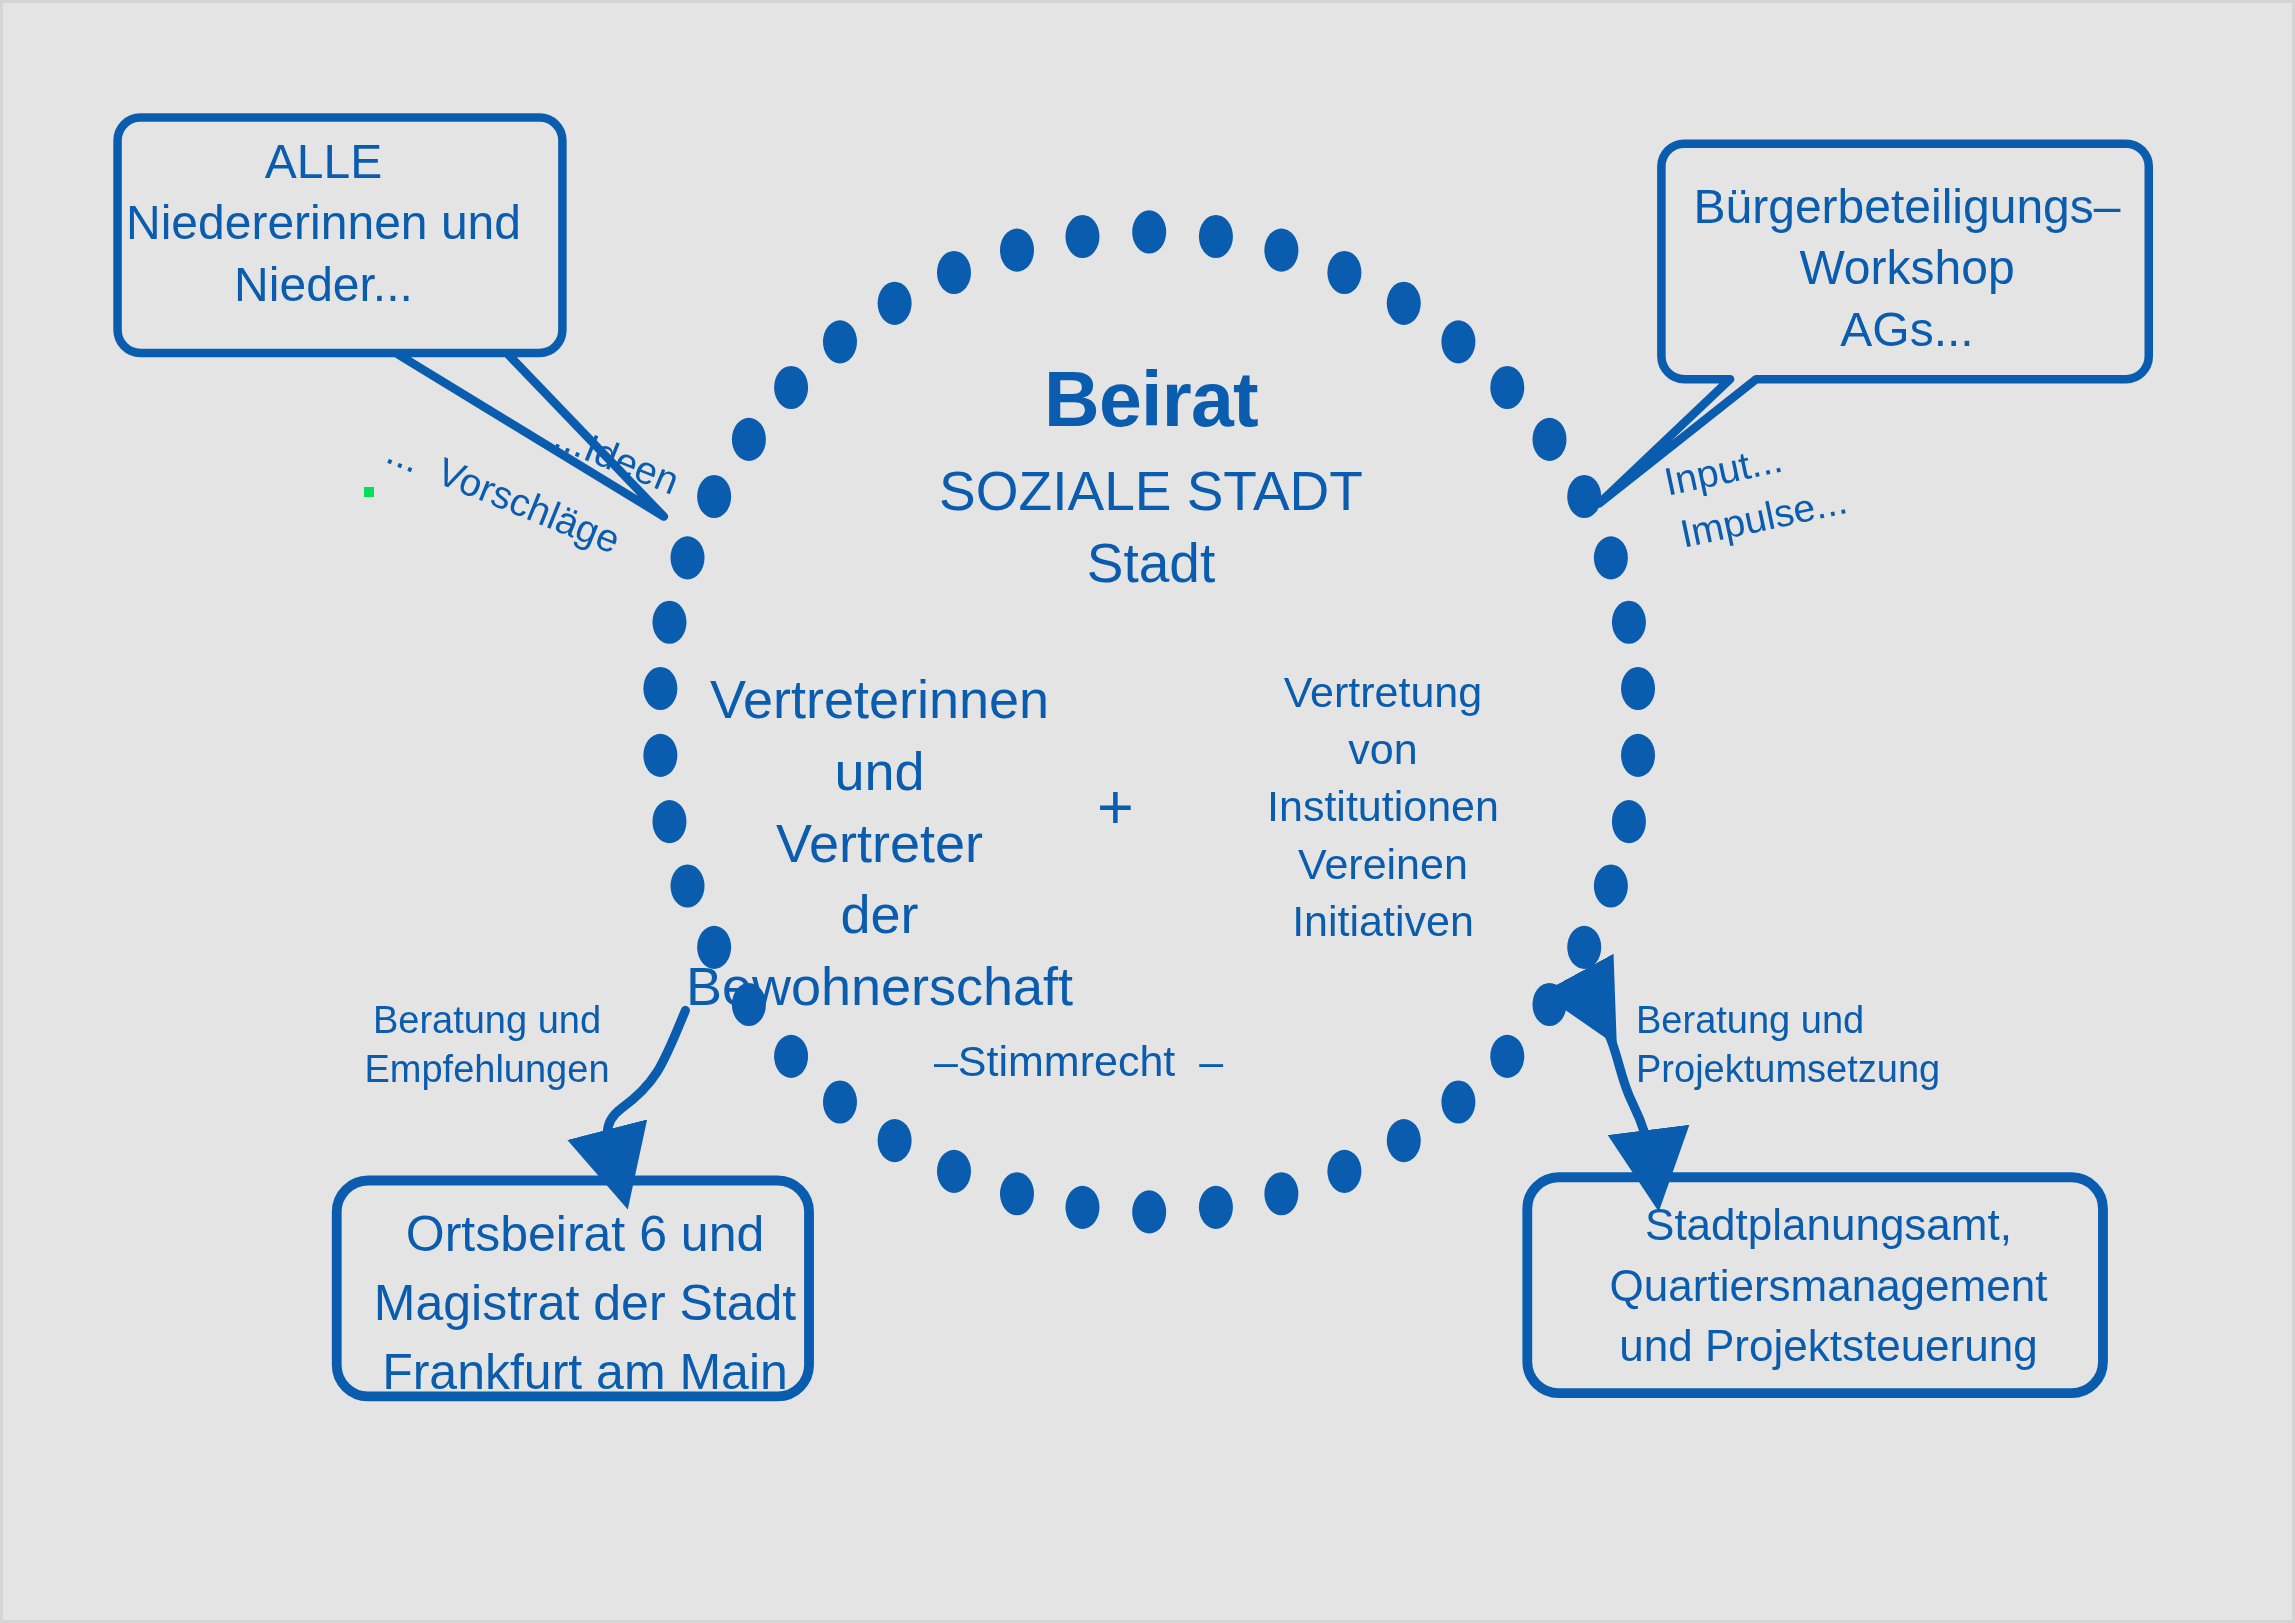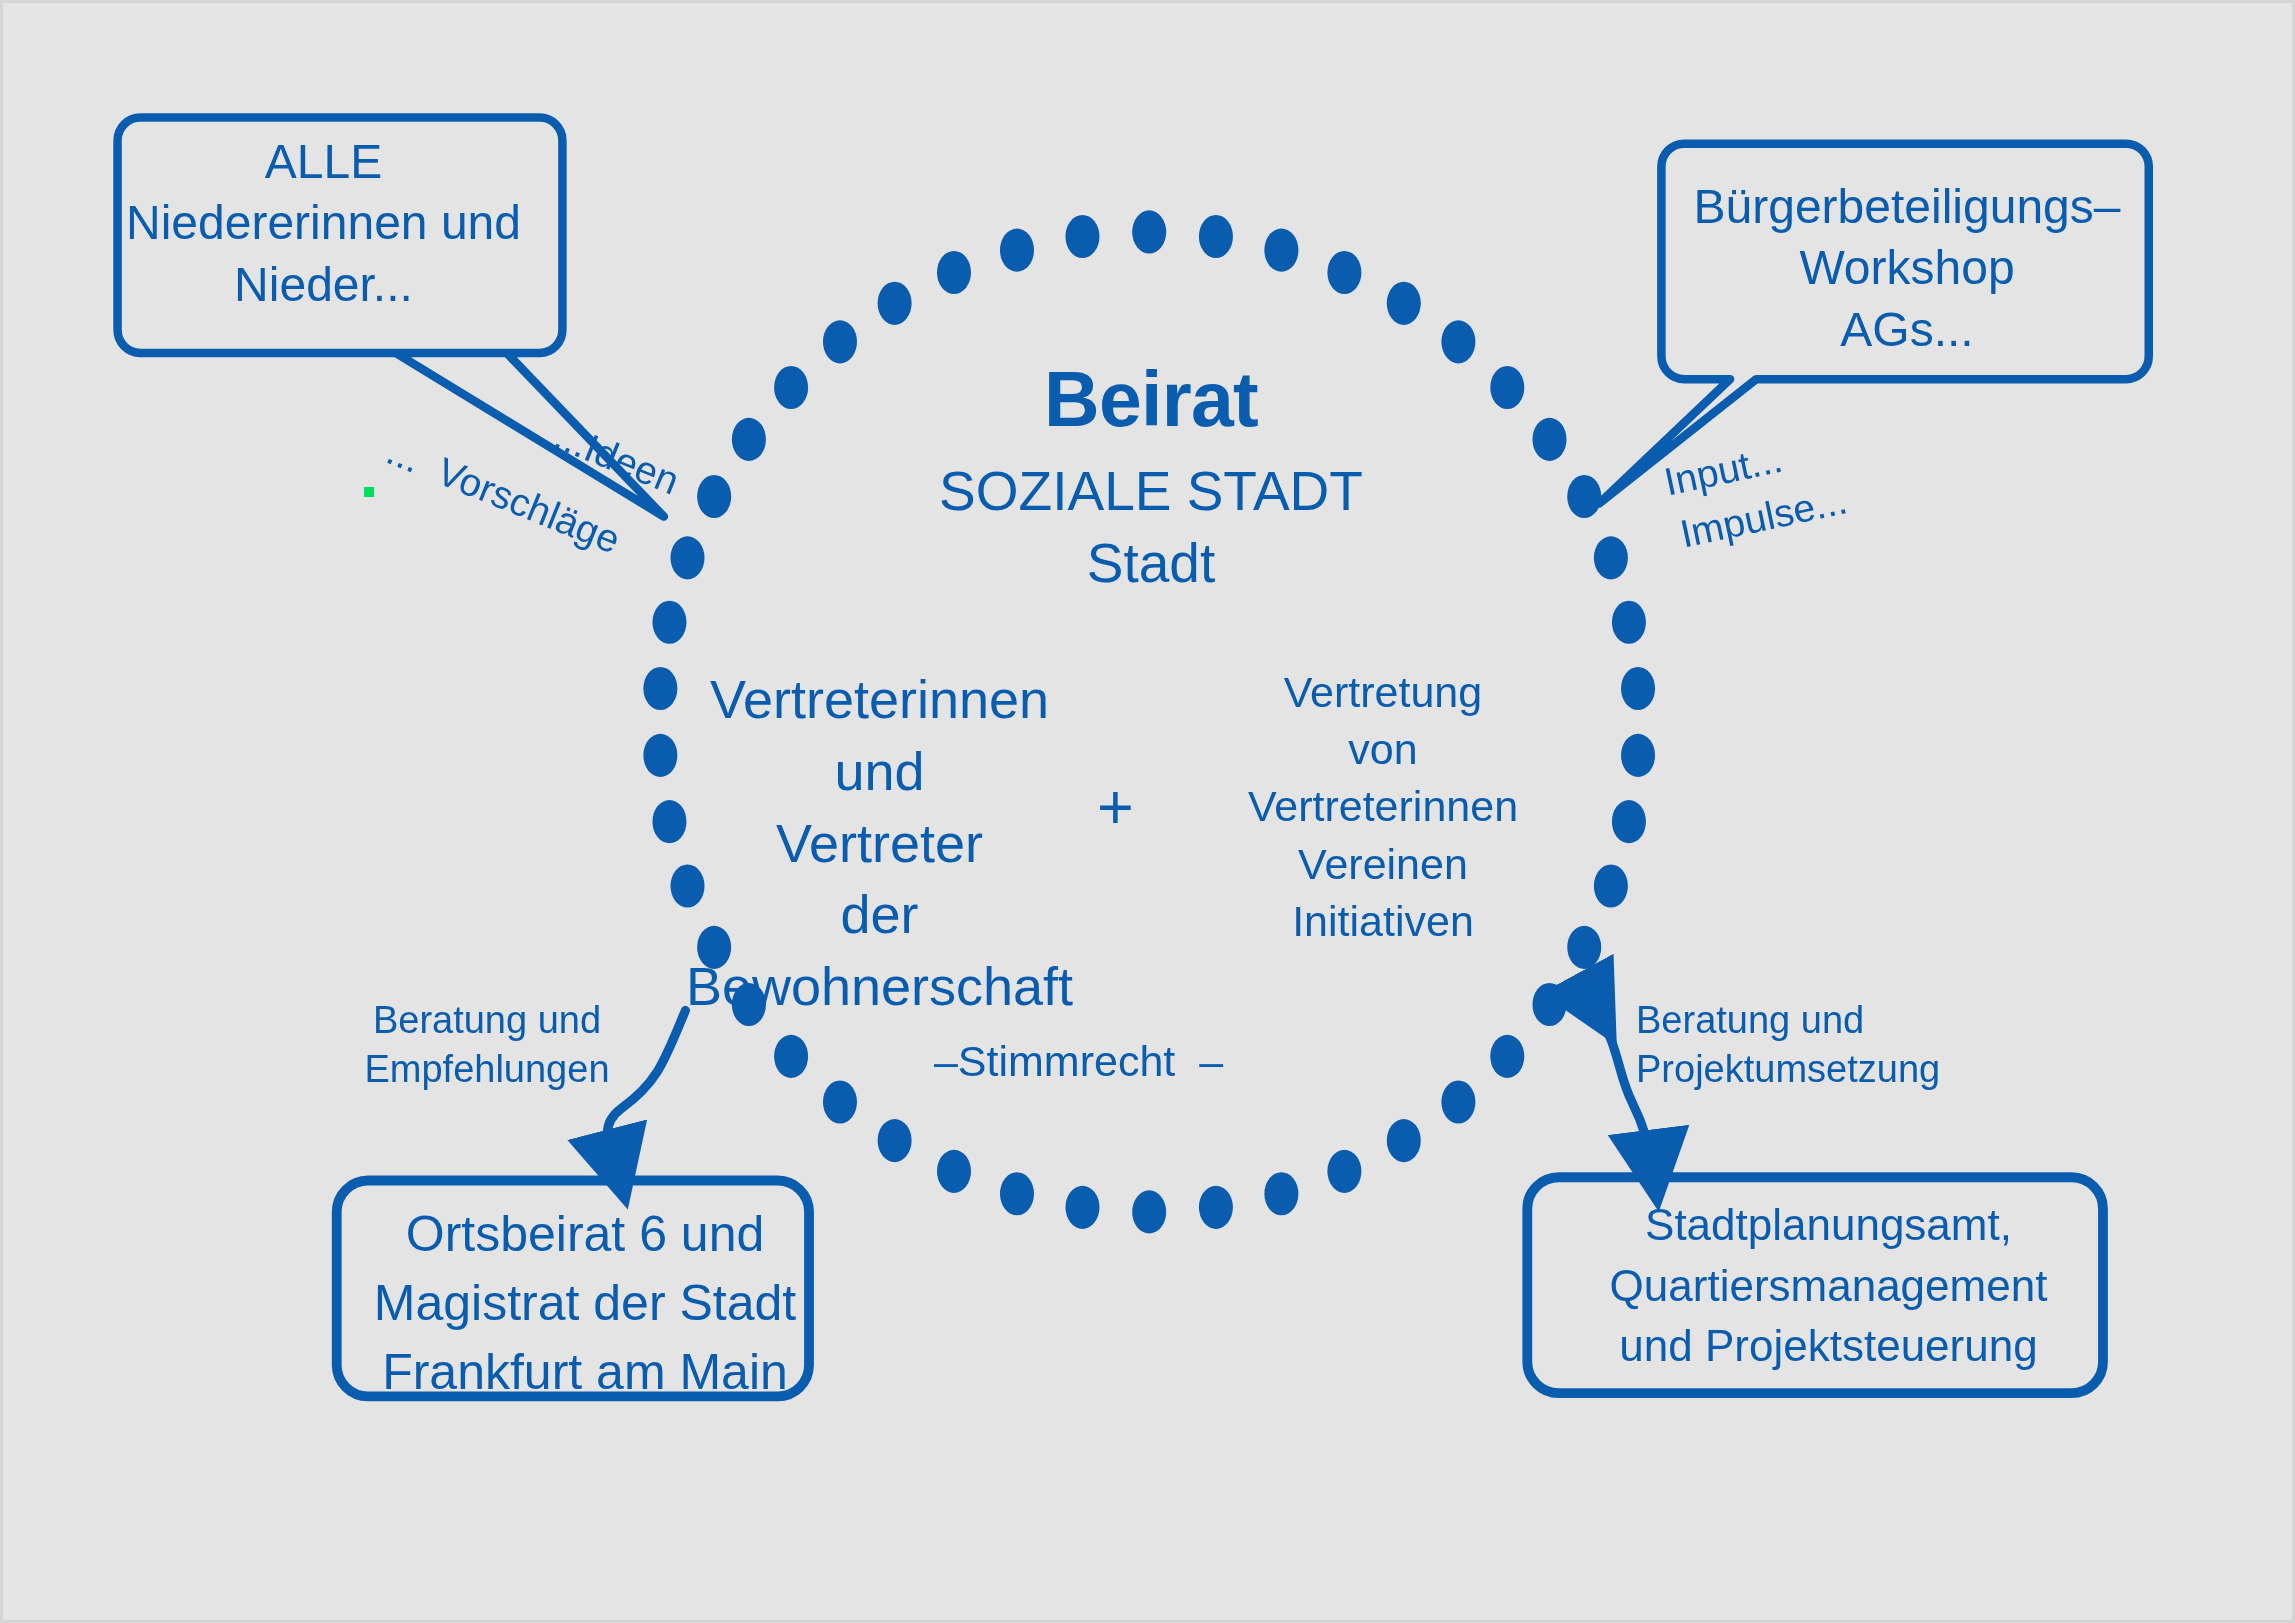--- a/index.html
+++ b/index.html
@@ -155,21 +155,21 @@
   <div class="txt" id="col-left">Vertreterinnen
 und
 Vertreter
 der
 Bewohnerschaft</div>
 
   <div class="txt" id="plus-sign">+</div>
 
   <div class="txt" id="col-right">Vertretung
 von
-Vertreterinnen
+Institutionen
 Vereinen
 Initiativen</div>
 
   <div class="txt" id="stimmrecht">–Stimmrecht  –</div>
 
   <div class="txt" id="ann-ideen">...Ideen</div>
 
   <div class="txt" id="ann-vorschlaege">...  Vorschläge</div>
 
   <div class="txt" id="ann-input">Input...</div>

